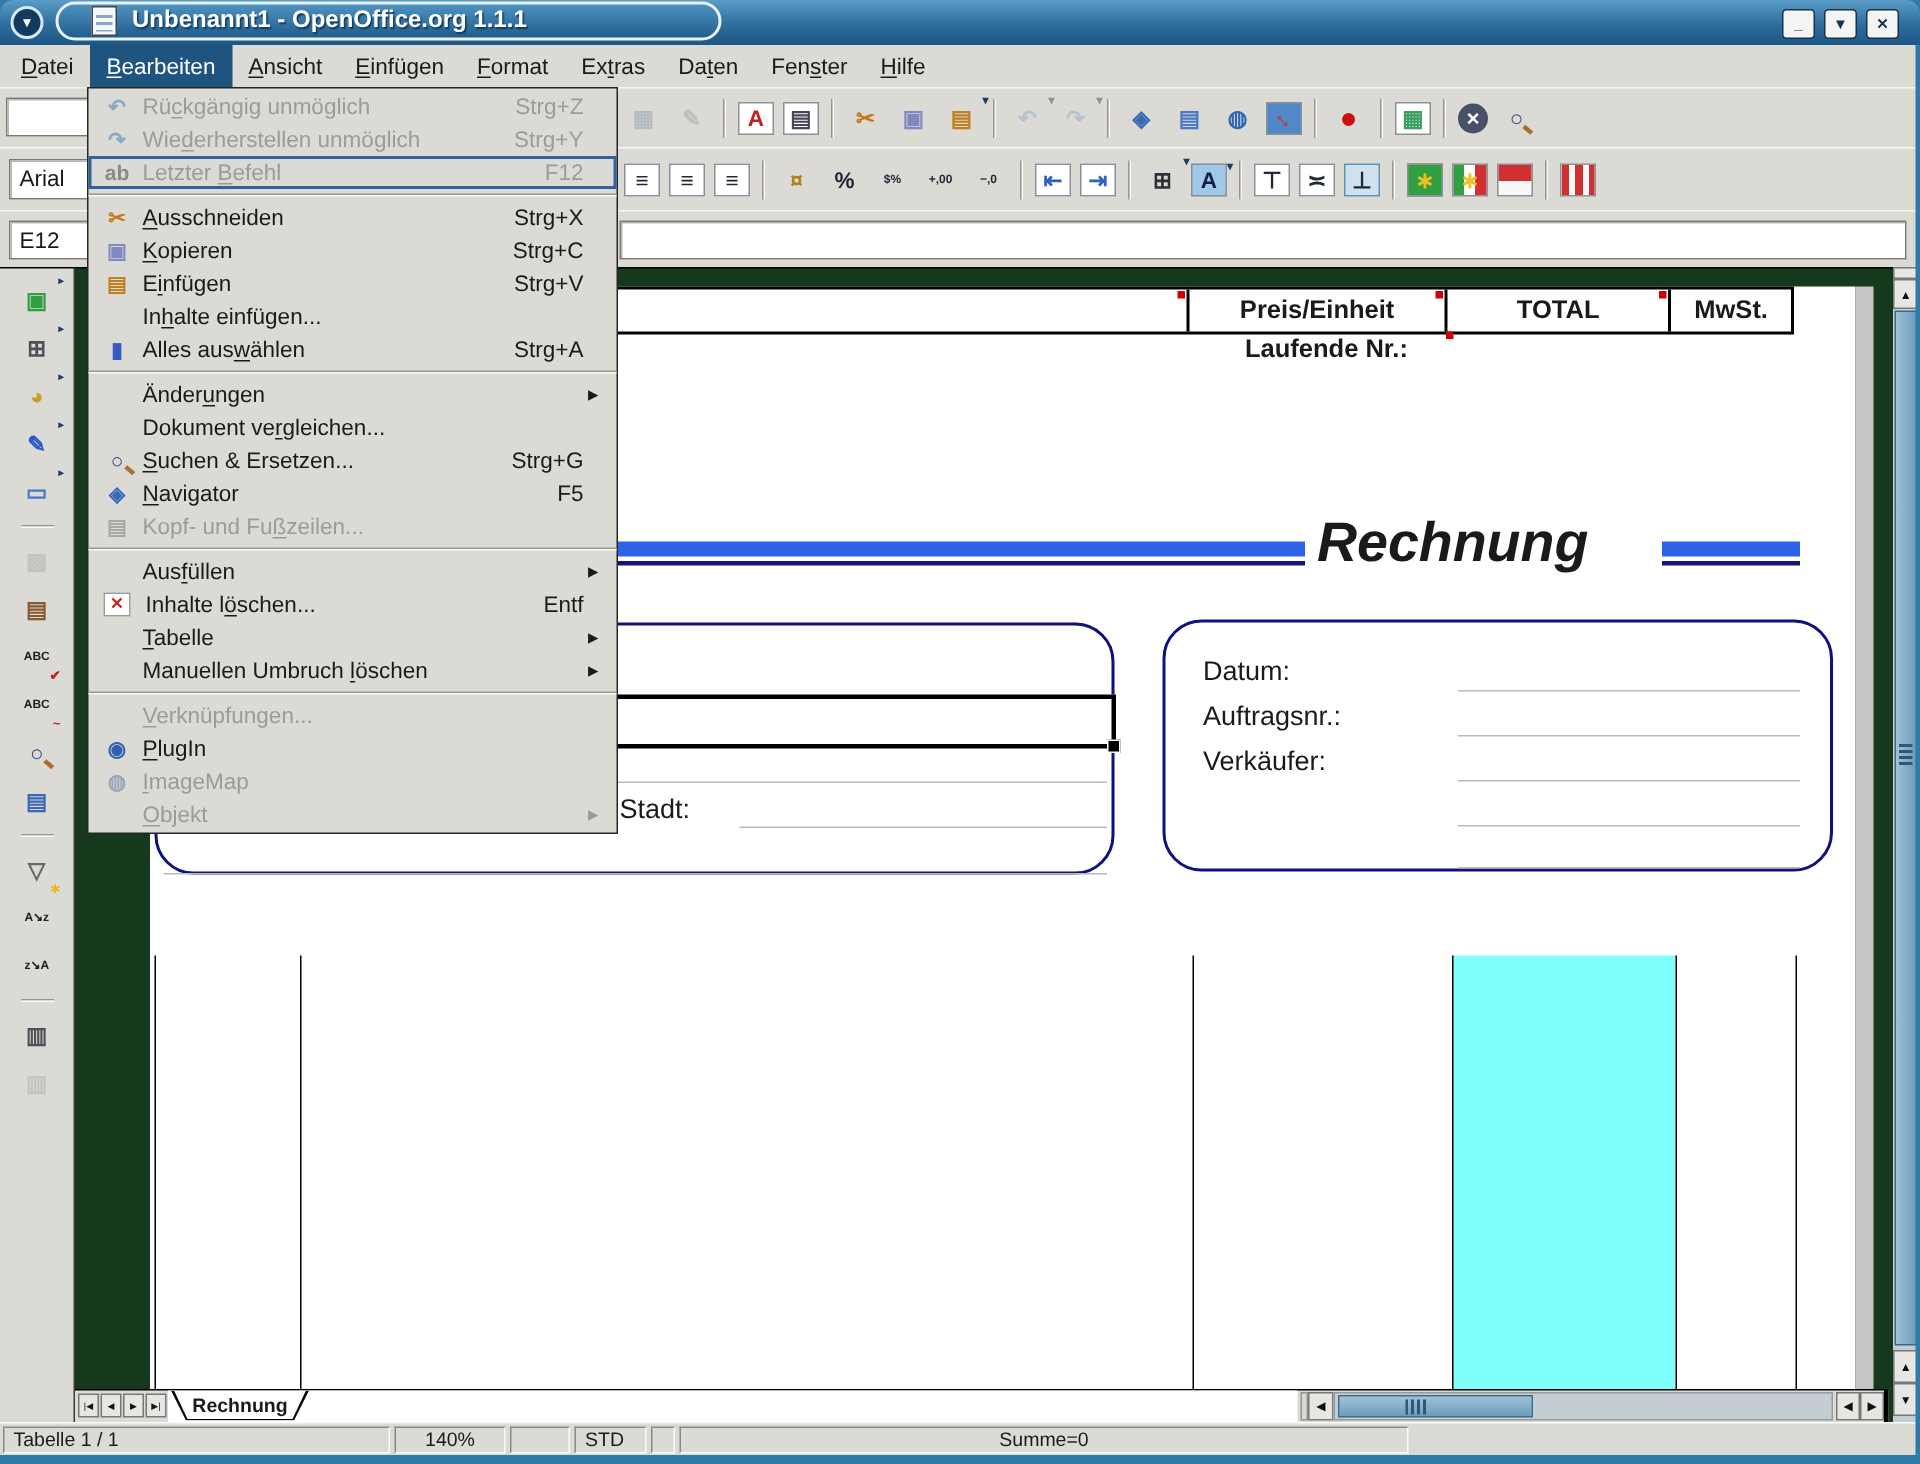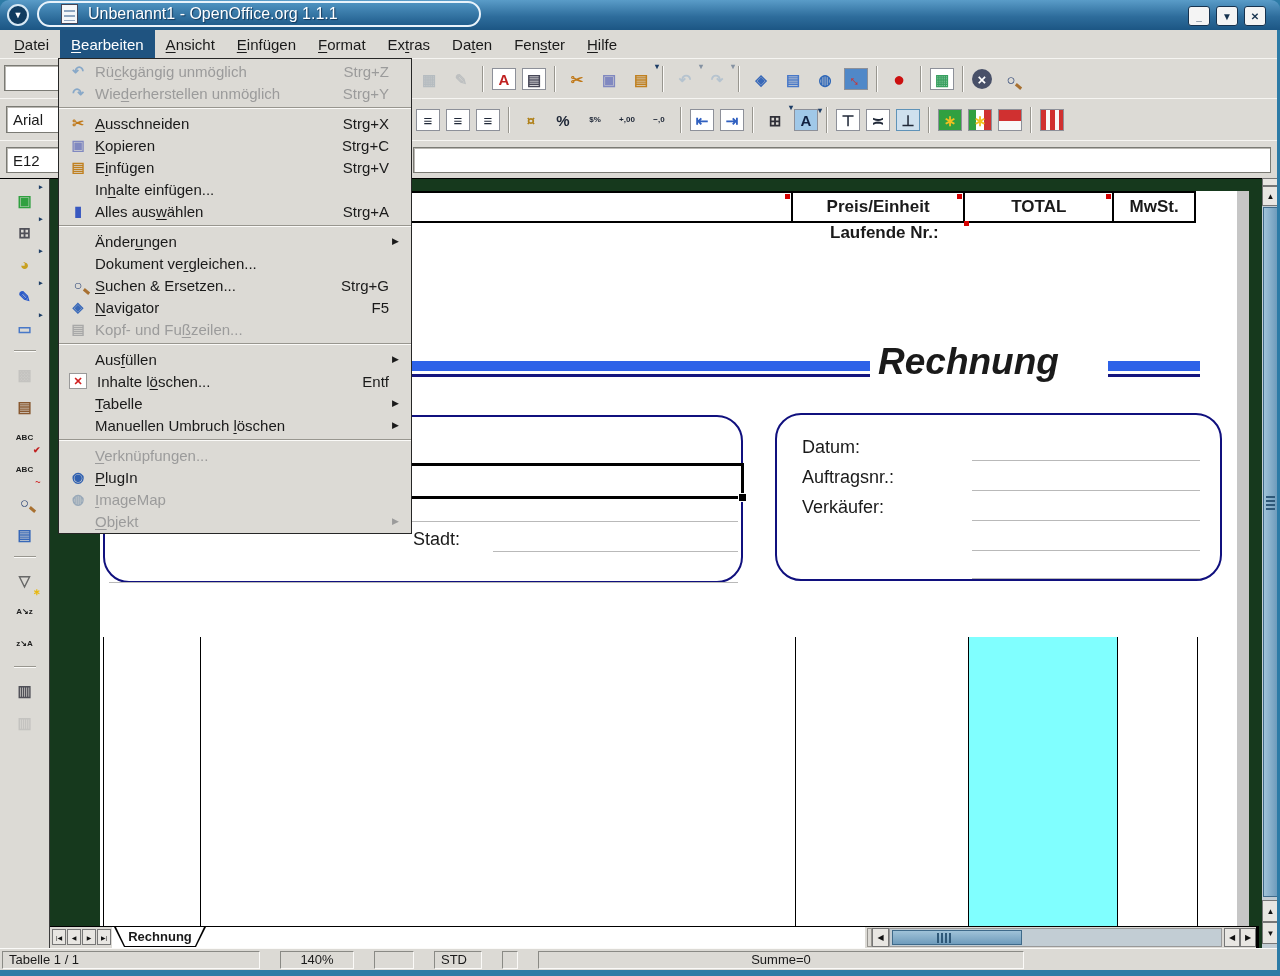--- a/index.html
+++ b/index.html
@@ -10,21 +10,21 @@
   .titlebar{left:0;top:0;width:1280px;height:30px;
     background:linear-gradient(180deg,#5a9cc8 0%,#2e6d9c 55%,#1c5684 100%);
     border-radius:9px 9px 0 0}
   .tb-menu-btn{left:7px;top:4px;width:22px;height:22px;border-radius:50%;
     background:#113c60;border:2px solid #d8e9f5;color:#fff;font-size:9px;
     display:flex;align-items:center;justify-content:center;box-sizing:border-box}
   .tb-pill{left:37px;top:1px;width:444px;height:26px;border:2px solid #e9f3fb;border-radius:15px;
     background:linear-gradient(180deg,#4e92c0,#205d8c);display:flex;align-items:center;padding-left:22px;box-sizing:border-box}
   .tb-doc{width:15px;height:18px;background:#f5f7f9;border:1px solid #445;margin-right:10px;
     background-image:repeating-linear-gradient(180deg,transparent 0 3px,#8fa6c0 3px 5px);background-size:11px 14px;background-position:2px 2px;background-repeat:no-repeat}
-  .tb-title{color:#fff;font-weight:normal;font-size:16px;text-shadow:1px 1px 1px #14395c;white-space:nowrap}
+  .tb-title{color:#fff;font-weight:bold;font-size:16px;text-shadow:1px 1px 1px #14395c;white-space:nowrap}
   .tb-ctrls{right:14px;top:6px;display:flex;gap:6px}
   .tb-ctrl{width:20px;height:18px;background:#f4f4f4;border:1px solid #16324e;border-radius:3px;
     color:#16324e;font-size:10px;font-weight:bold;display:flex;align-items:center;justify-content:center}
   
   .menubar{left:0;top:30px;width:1280px;height:28px;background:#dcdad5;display:flex;align-items:stretch;
     font-size:15px;border-bottom:1px solid #c8c6c1}
   .mb-item{display:flex;align-items:center;padding:0 11px;white-space:nowrap}
   .mb-item:first-child{margin-left:3px}
   .mb-item.active{background:#1f5380;color:#fff}
   
@@ -112,21 +112,21 @@
   .sheet-tab{left:64px;top:0;width:92px;height:20px}
   .sheet-tab .outline{position:absolute;inset:0;background:#000;
     clip-path:polygon(0 0,100% 0,calc(100% - 10px) 100%,10px 100%)}
   .sheet-tab .fill{position:absolute;inset:0;background:#fff;
     clip-path:polygon(2px 0,calc(100% - 2px) 0,calc(100% - 11px) calc(100% - 1px),11px calc(100% - 1px))}
   .sheet-tab .lbl{position:absolute;inset:0;text-align:center;font-size:13px;font-weight:bold;line-height:19px}
   .tab-splitter{left:817px;top:1px;width:5px;height:19px;background:#dcdad5;border:1px solid #96948f;box-sizing:border-box}
   .hscroll-track{left:839px;top:1px;width:333px;height:19px;background:#c2cdd4;border:1px solid #999;box-sizing:border-box}
   
   .statusbar{left:0;top:948px;width:1280px;height:22px;background:#dcdad5;border-top:1px solid #fbfaf8;
-    display:flex;align-items:center;gap:20px;padding-left:2px;box-sizing:border-box;font-size:13px;z-index:4}
+    display:flex;align-items:center;gap:3px;padding-left:2px;box-sizing:border-box;font-size:13px;z-index:4}
   .st-cell{height:18px;border:1px solid;border-color:#8a8a85 #fbfaf8 #fbfaf8 #8a8a85;box-sizing:border-box;
     display:flex;align-items:center;padding:0 6px;background:#dcdad5;white-space:nowrap;overflow:hidden}
   .st-center{justify-content:center}
   
   .win-b{left:0;top:970px;width:1280px;height:6px;background:#2d7ba6;z-index:5}
   .win-r{left:1277px;top:30px;width:3px;height:946px;background:#2d7ba6;z-index:5}
   u{text-decoration:underline;text-underline-offset:2px}
 </style>
 </head>
 <body>
@@ -479,20 +479,26 @@
       <span class="mi-label" data-name="menu-item-label">Rü<u>c</u>kgängig unmöglich</span>
       <span class="mi-shortcut" data-name="menu-item-shortcut">Strg+Z</span>
       <span class="mi-sub" data-name="menu-item-end"></span>
     </div>
     <div class="menu-item disabled" data-name="menu-item-wiederherstellen">
       <span class="mi-icon" data-name="redo-icon" style="color: rgb(136, 168, 200);">↷</span>
       <span class="mi-label" data-name="menu-item-label">Wie<u>d</u>erherstellen unmöglich</span>
       <span class="mi-shortcut" data-name="menu-item-shortcut">Strg+Y</span>
       <span class="mi-sub" data-name="menu-item-end"></span>
     </div>
+    <div class="menu-item disabled selected" data-name="menu-item-letzter-befehl">
+      <span class="mi-icon" data-name="repeat-icon" style="color: rgb(138, 138, 138);">ab</span>
+      <span class="mi-label" data-name="menu-item-label">Letzter <u>B</u>efehl</span>
+      <span class="mi-shortcut" data-name="menu-item-shortcut">F12</span>
+      <span class="mi-sub" data-name="menu-item-end"></span>
+    </div>
     <div class="menu-sep" data-name="menu-separator"></div>
     <div class="menu-item" data-name="menu-item-ausschneiden">
       <span class="mi-icon" data-name="cut-icon" style="color: rgb(192, 120, 24);">✂</span>
       <span class="mi-label" data-name="menu-item-label"><u>A</u>usschneiden</span>
       <span class="mi-shortcut" data-name="menu-item-shortcut">Strg+X</span>
       <span class="mi-sub" data-name="menu-item-end"></span>
     </div>
     <div class="menu-item" data-name="menu-item-kopieren">
       <span class="mi-icon" data-name="copy-icon" style="color: rgb(128, 136, 192);">▣</span>
       <span class="mi-label" data-name="menu-item-label"><u>K</u>opieren</span>

